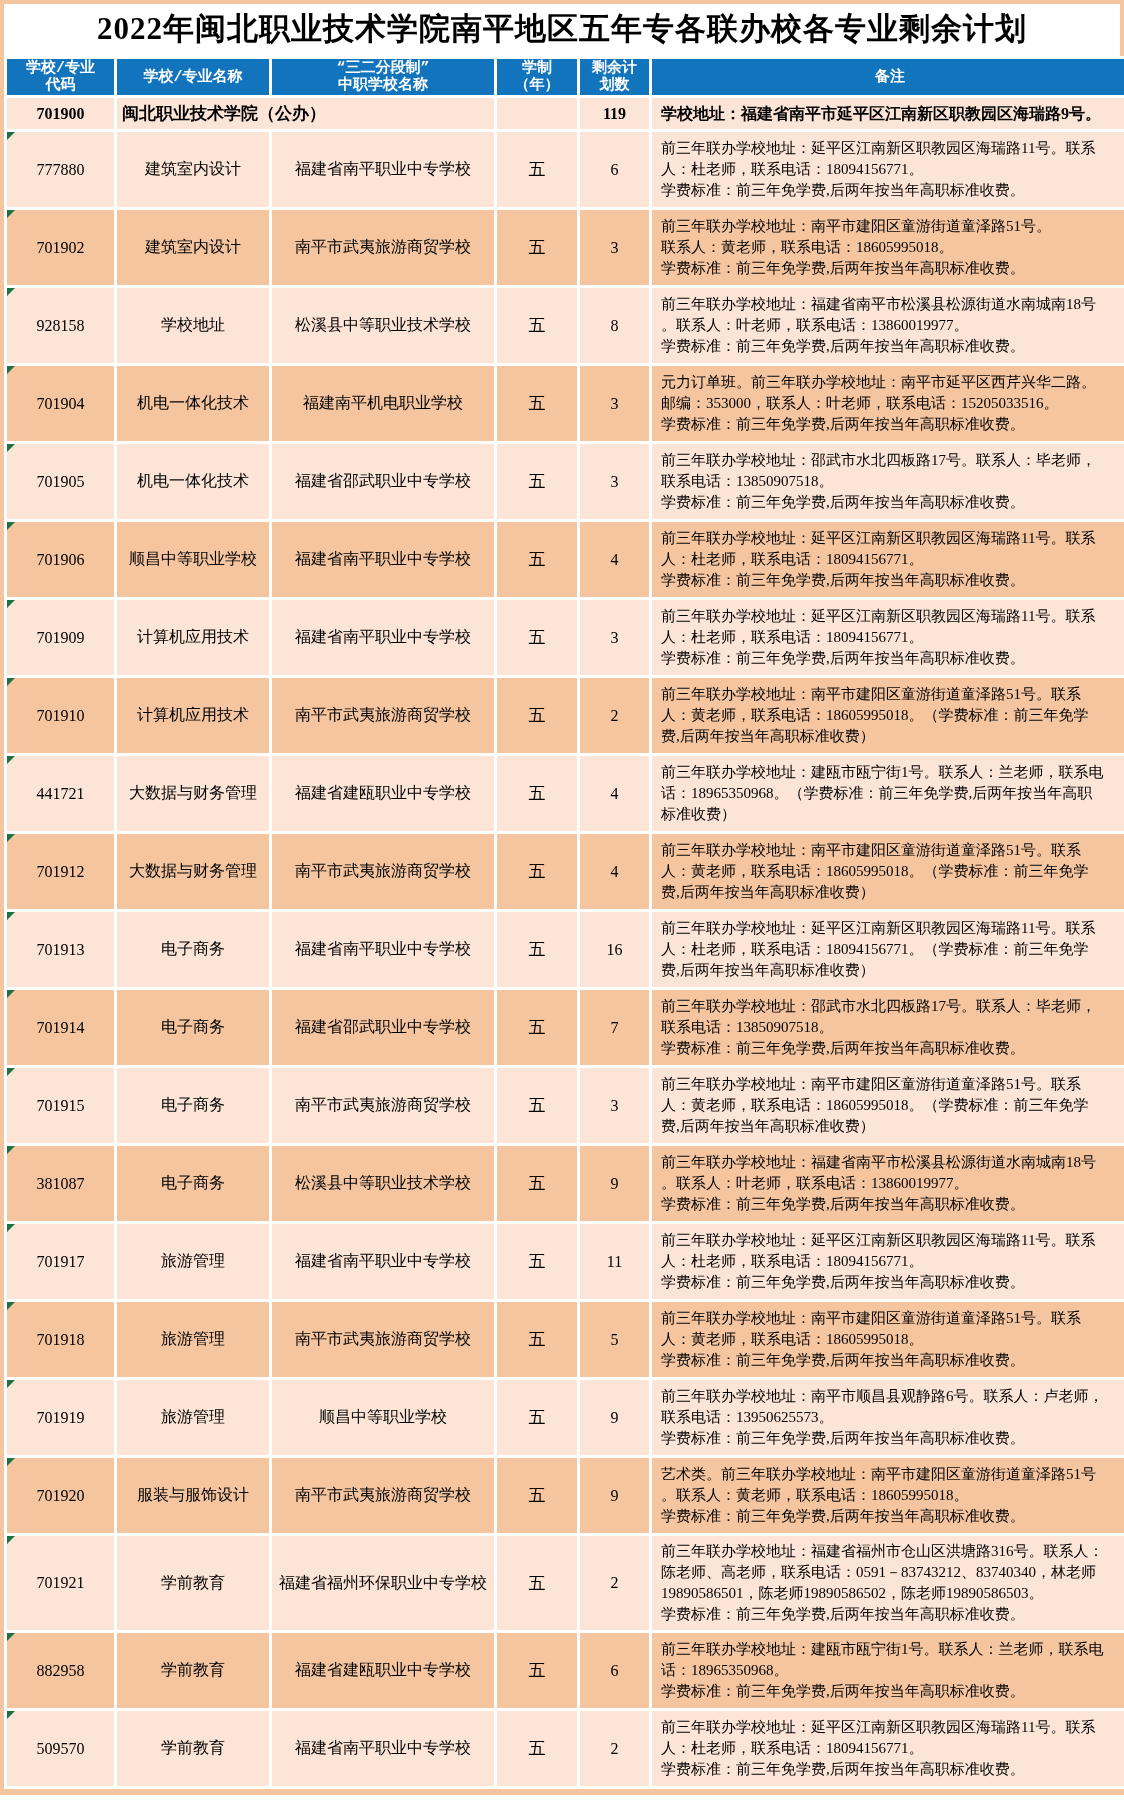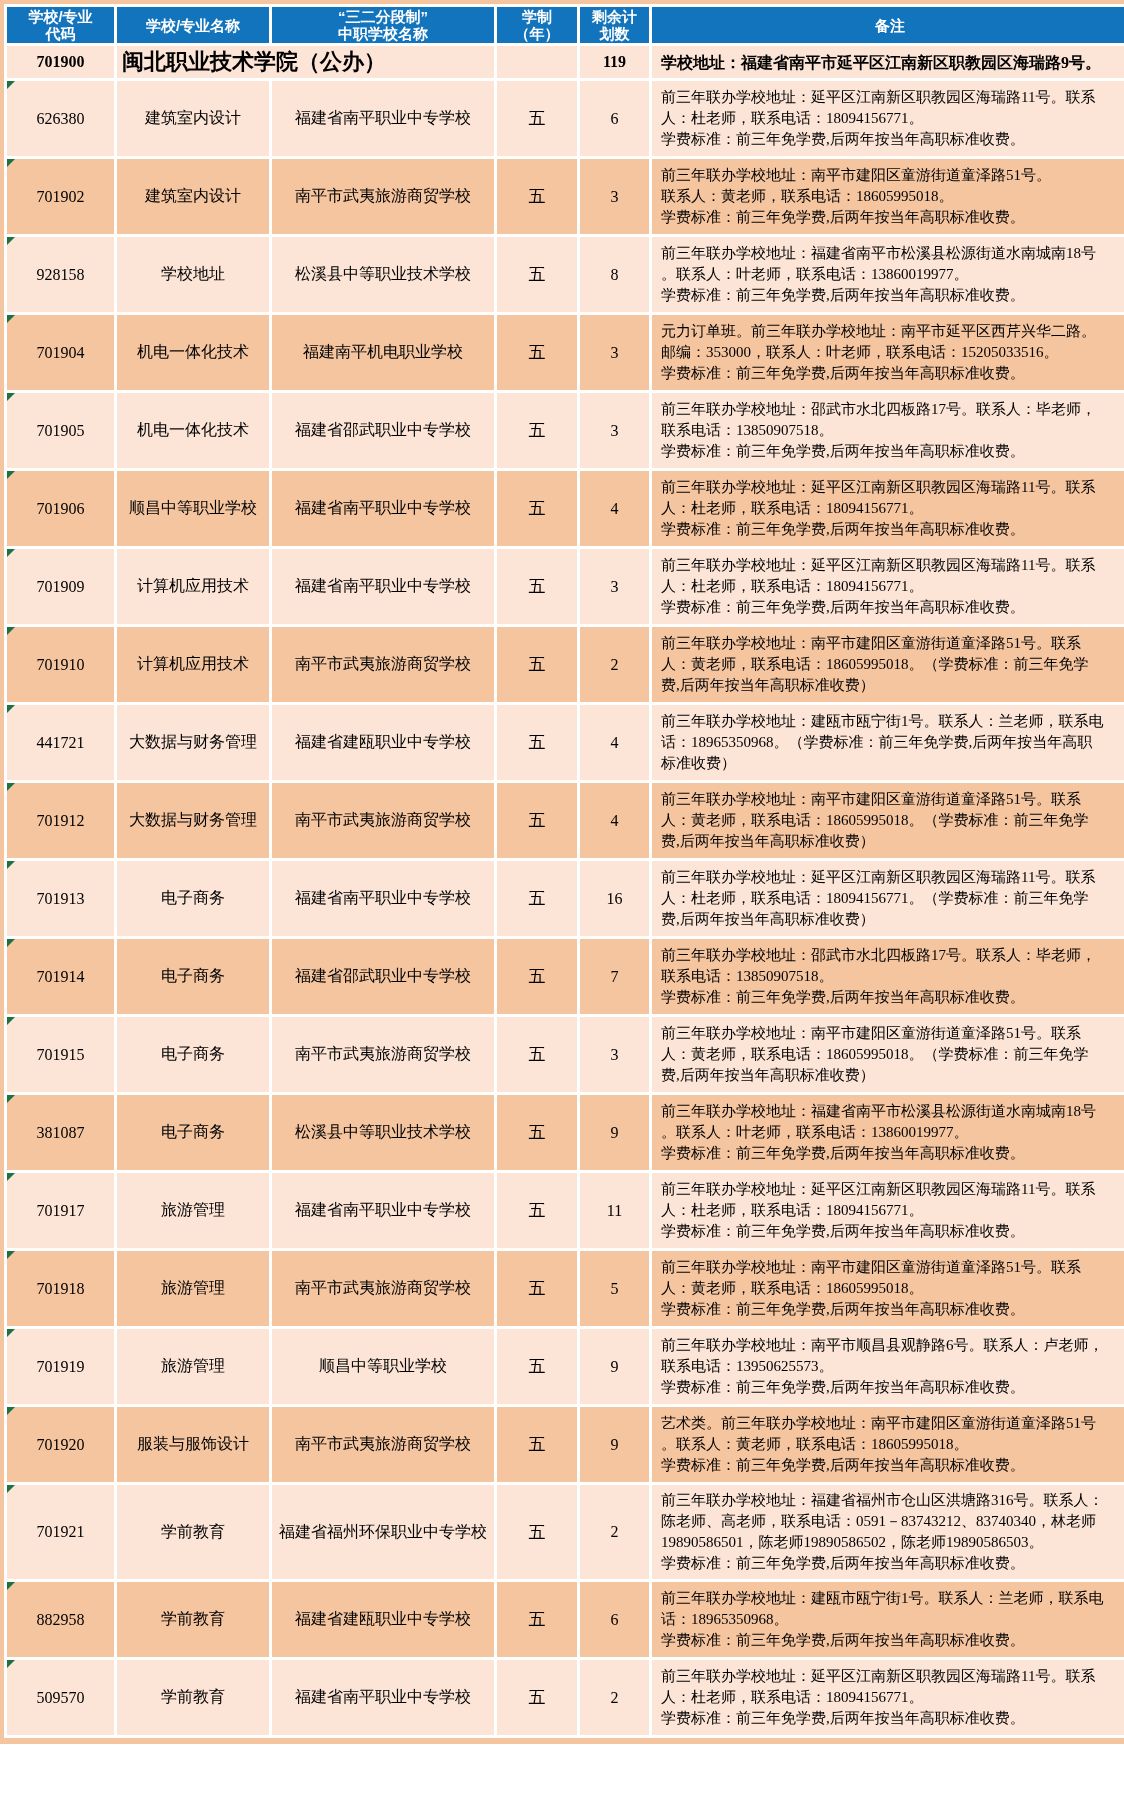--- a/index.html
+++ b/index.html
@@ -38,21 +38,21 @@
     background:#1274BC;
     color:#ffffff;
     font-weight:bold;
     font-size:15px;
     line-height:17px;
     text-align:center;
     vertical-align:middle;
     white-space:pre-line;
     height:38px;
     padding:1px 0;
-    font-family:Liberation Sans, sans-serif;
+    font-family:Liberation Mono, monospace;
   }
   td{
     font-size:16px;
     vertical-align:middle;
   }
   td.c{ text-align:center; }
   td.code{ position:relative;text-align:center; }
   td.remark{
     font-size:15px;
     line-height:21px;
@@ -63,40 +63,41 @@
   tr.light td{ background:#FCE4D6; }
   tr.dark  td{ background:#F5C5A0; }
   tr.summary td{
     background:#FCE4D6;
     font-weight:bold;
     height:30px;
   }
   tr.summary td.name{
     text-align:left;
     padding-left:5px;
-    font-size:22px;
+    font-size:17px;
   }
   tr.summary td.remark{
     font-weight:bold;
     font-size:16px;
   }
   tbody tr.data td{ height:78px; }
   .tri{
     position:absolute;
     top:0;left:0;
     width:0;height:0;
     border-top:8px solid #1E7143;
     border-right:8px solid transparent;
   }
   .duration{ font-size:17px; }
 </style>
 </head>
 <body>
 
 <div class="sheet">
+  <div class="title">2022年闽北职业技术学院南平地区五年专各联办校各专业剩余计划</div>
 
   <table>
     <colgroup>
       <col style="width:110px">
       <col style="width:155px">
       <col style="width:225px">
       <col style="width:83px">
       <col style="width:72px">
       <col style="width:479px">
     </colgroup>
@@ -116,21 +117,21 @@
     </thead>
     <tbody>
       <tr class="summary">
         <td class="c code">701900</td>
         <td class="name" colspan="2">闽北职业技术学院（公办）</td>
         <td class="c duration"></td>
         <td class="c">119</td>
         <td class="remark">学校地址：福建省南平市延平区江南新区职教园区海瑞路9号。</td>
       </tr>
     <tr class="data light">
-    <td class="c code"><span class="tri"></span><span>626380</span></td>
+    <td class="c code"><span class="tri"></span><span>777880</span></td>
     <td class="c">建筑室内设计</td>
     <td class="c">福建省南平职业中专学校</td>
     <td class="c duration">五</td>
     <td class="c">6</td>
     <td class="remark">前三年联办学校地址：延平区江南新区职教园区海瑞路11号。联系
 人：杜老师，联系电话：18094156771。
 学费标准：前三年免学费,后两年按当年高职标准收费。</td>
   </tr>
         <tr class="data dark">
     <td class="c code"><span class="tri"></span><span>701902</span></td>

